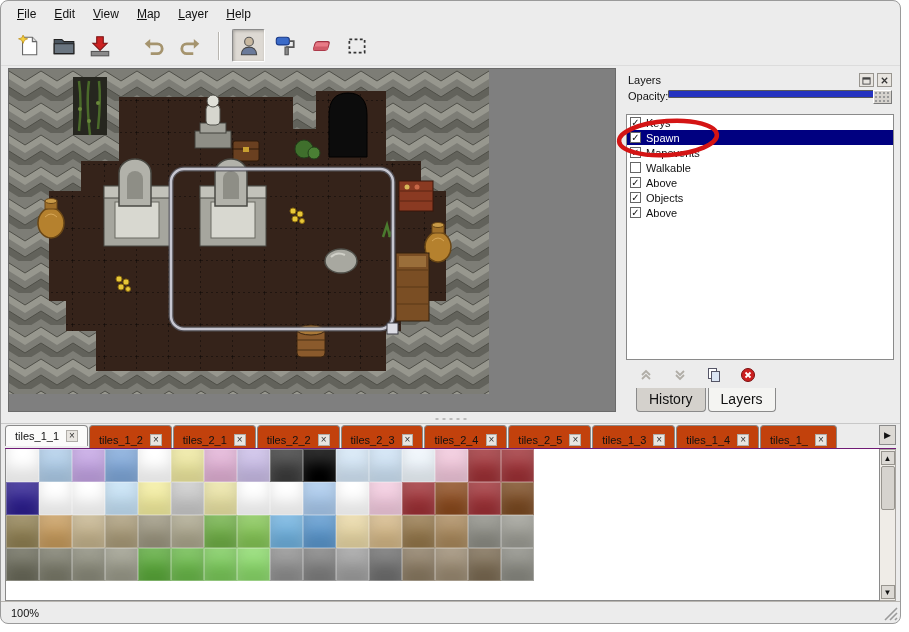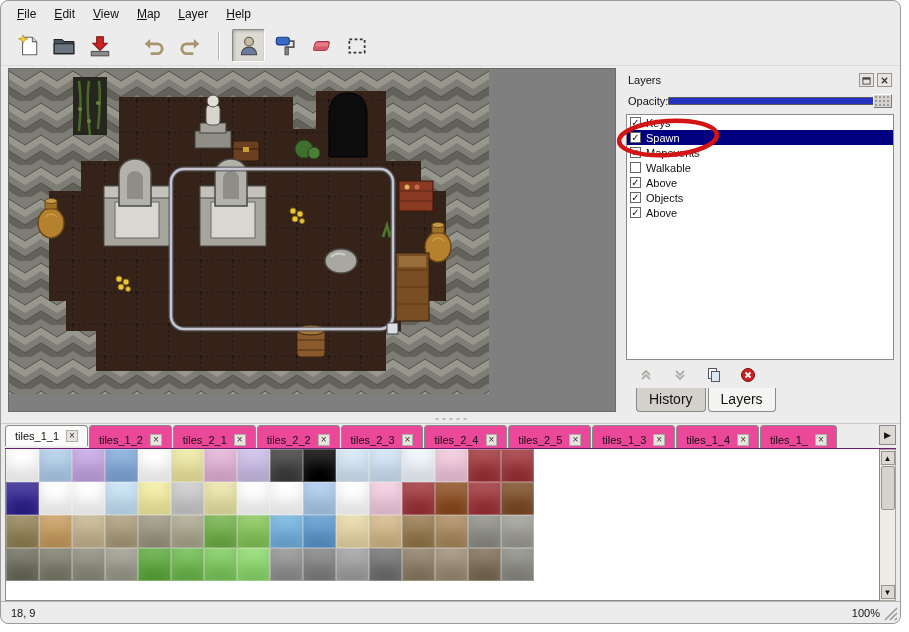--- a/index.html
+++ b/index.html
@@ -25,42 +25,42 @@
   
   .main{height:350px;display:flex;padding:2px 2px 2px 7px;gap:6px;}
   .map-viewport{width:608px;height:344px;background:#7f7f7f;border:1px solid #6a6a6a;position:relative;overflow:hidden;flex:none;}
   .map-canvas{position:absolute;left:0;top:0;display:block;}
   
   .dock{flex:1;position:relative;display:flex;flex-direction:column;padding:2px 4px 0 4px;}
   .panel-titlebar{height:20px;display:flex;align-items:center;font-size:11px;padding:0 2px;flex:none;}
   .panel-title{flex:1;}
   .panel-btn{width:15px;height:14px;border:1px solid #98958f;background:#e8e5e0;display:flex;align-items:center;justify-content:center;margin-left:3px;}
   .panel-btn svg{width:9px;height:9px;display:block;}
-  .opacity-row{height:22px;display:flex;align-items:center;font-size:11px;padding:0 2px;margin-bottom:2px;flex:none;}
+  .opacity-row{height:22px;display:flex;font-size:11px;padding:0 2px;margin-bottom:2px;flex:none;}
   .slider-track{flex:1;height:8px;background:#2533c0;border:1px solid #5a5a5a;border-radius:1px;}
   .slider-handle{width:19px;height:14px;margin-left:-5px;background:#d6d3ce;border:1px solid;border-color:#ffffff #7a7a7a #7a7a7a #ffffff;background-image:radial-gradient(#9a9a9a 1px,transparent 1.2px);background-size:4px 4px;flex:none;}
   .layer-list{flex:1;background:#ffffff;border:1px solid #8a8a8a;overflow:hidden;}
   .layer-row{height:15px;display:flex;align-items:center;gap:5px;padding:0 3px;font-size:11px;}
   .layer-row.selected{color:#ffffff;}
   .checkbox{width:11px;height:11px;background:#ffffff;border:1px solid #666;font-size:10px;line-height:9px;text-align:center;color:#111;flex:none;}
   .layer-buttons{height:28px;display:flex;align-items:center;gap:14px;padding:4px 2px 2px 10px;flex:none;}
   .layer-btn{width:20px;height:18px;display:flex;align-items:center;justify-content:center;}
   .layer-btn svg{width:16px;height:16px;display:block;}
   .dock-tabs{height:24px;display:flex;align-items:flex-start;padding-left:10px;gap:2px;flex:none;}
   .dock-tab{font-size:14px;padding:3px 12px 4px 12px;background:#d4d1cc;border:1px solid #8a8a8a;border-top:none;border-radius:0 0 4px 4px;}
   .dock-tab.active{background:#f4f4f2;}
   .annotation{position:absolute;left:0;top:0;pointer-events:none;overflow:visible;z-index:6;}
   
   .splitter{height:9px;display:flex;align-items:center;justify-content:center;flex:none;}
   .splitter-grip{width:36px;height:6px;background-image:radial-gradient(#8a8a8a 1.2px,transparent 1.4px);background-size:7px 5px;background-position:center;}
   
   .tilesets{height:178px;display:flex;flex-direction:column;padding:1px 4px 0 4px;border-top:1px solid #c8c8c8;flex:none;}
   .tilesets .panel-titlebar{border-bottom:1px solid #c4c1bc;}
   .ts-tabs{height:24px;display:flex;align-items:flex-start;border-bottom:1px solid #701a75;overflow:hidden;position:relative;flex:none;}
-  .ts-tab{display:flex;align-items:center;gap:7px;font-size:11px;height:28px;padding:2px 9px;background:#ec4899;border:1px solid #8a8a8a;border-bottom:none;border-radius:4px 4px 0 0;margin-right:1px;white-space:nowrap;flex:none;}
+  .ts-tab{display:flex;align-items:center;gap:7px;font-size:11px;height:28px;padding:2px 9px;background:#c2410c;border:1px solid #8a8a8a;border-bottom:none;border-radius:4px 4px 0 0;margin-right:1px;white-space:nowrap;flex:none;}
   .ts-tab.active{background:#fbfbfa;height:21px;}
   .tab-close{font-size:10px;color:#333;border:1px solid #b0ada8;padding:0 2px;line-height:10px;background:#e8e5e0;}
   .ts-scroll-right{margin-left:auto;width:17px;height:20px;border:1px solid #8a8a8a;background:#dcd9d4;display:flex;align-items:center;justify-content:center;font-size:9px;flex:none;}
   .palette-wrap{flex:1;display:flex;overflow:hidden;}
   .palette-area{flex:1;background:#ffffff;border:1px solid #8a8a8a;border-top:none;overflow:hidden;}
   .palette{width:529px;display:flex;flex-wrap:wrap;}
   .tile{width:33px;height:33px;box-shadow:inset 0 0 0 1px rgba(255,255,255,.25), inset 0 -14px 14px rgba(0,0,0,.12), inset 0 14px 14px rgba(255,255,255,.18);}
   .vscroll{width:16px;background:#efece7;border:1px solid #a8a5a0;border-left:none;display:flex;flex-direction:column;align-items:center;}
   .vs-btn{width:14px;height:14px;font-size:8px;display:flex;align-items:center;justify-content:center;background:#dcd9d4;border:1px solid #98958f;margin:1px 0;}
   .vs-thumb{width:14px;height:44px;background:#d6d3ce;border:1px solid #98958f;border-radius:2px;}
@@ -480,20 +480,19 @@
       <div class="vscroll">
         <span class="vs-btn">▲</span>
         <span class="vs-thumb"></span>
         <span class="vs-space"></span>
         <span class="vs-btn">▼</span>
       </div>
     </div>
   </div>
 
   <div class="statusbar">
-    <span class="sb-coords">18, 9</span>
     <span class="sb-zoom">100%</span>
     <svg class="resize-grip" viewBox="0 0 14 14">
       <path d="M13 1 L1 13 M13 6 L6 13 M13 11 L11 13" stroke="#9a9a9a" stroke-width="1.6"></path>
     </svg>
   </div>
 
 </div>
 
 </body></html>

